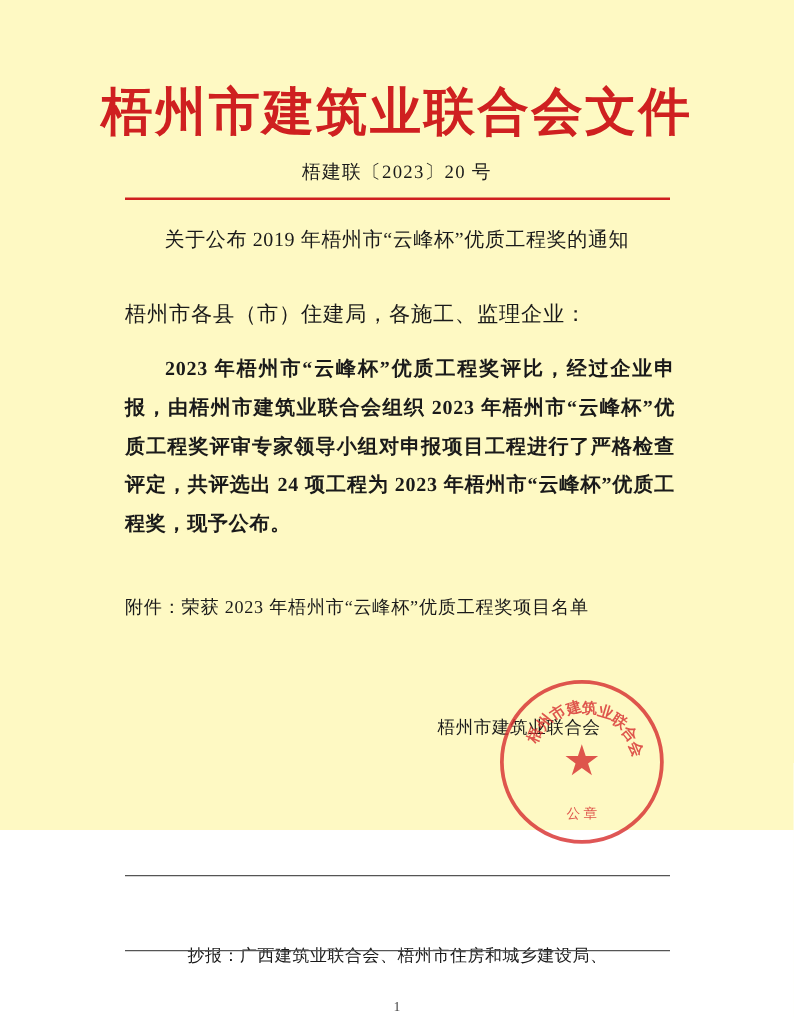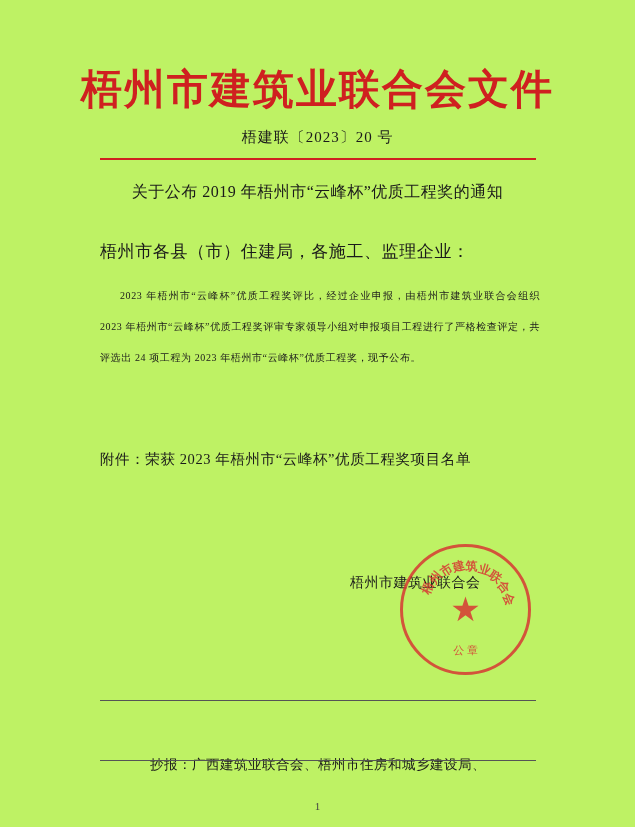--- a/index.html
+++ b/index.html
@@ -12,22 +12,22 @@
     height: 827px;
     position: relative;
     font-family: "Liberation Serif", "DejaVu Serif", serif;
     color: #1a1a1a;
     overflow: hidden;
   }
   .page {
     position: absolute;
     top: 0; left: 0;
     width: 635px;
-    height: 827px;
-    background: #bef264;
+    height: 664px;
+    background: #fef9c3;
   }
   .doc-title {
     position: absolute;
     top: 62px;
     left: 0;
     width: 635px;
     text-align: center;
     color: #cf2020;
     font-size: 41px;
     font-weight: bold;
@@ -68,29 +68,30 @@
     left: 100px;
     width: 440px;
     font-size: 17px;
     letter-spacing: 0.6px;
   }
   .body-text {
     position: absolute;
     top: 280px;
     left: 100px;
     width: 440px;
-    font-size: 10px;
+    font-size: 16px;
     line-height: 31px;
     text-indent: 2em;
     text-align: justify;
     letter-spacing: 0.6px;
+    font-weight: bold;
   }
   .attachment {
     position: absolute;
-    top: 450px;
+    top: 476px;
     left: 100px;
     width: 440px;
     font-size: 14.5px;
     letter-spacing: 0.6px;
   }
   .signature-block {
     position: absolute;
     top: 568px;
     left: 350px;
     width: 200px;

